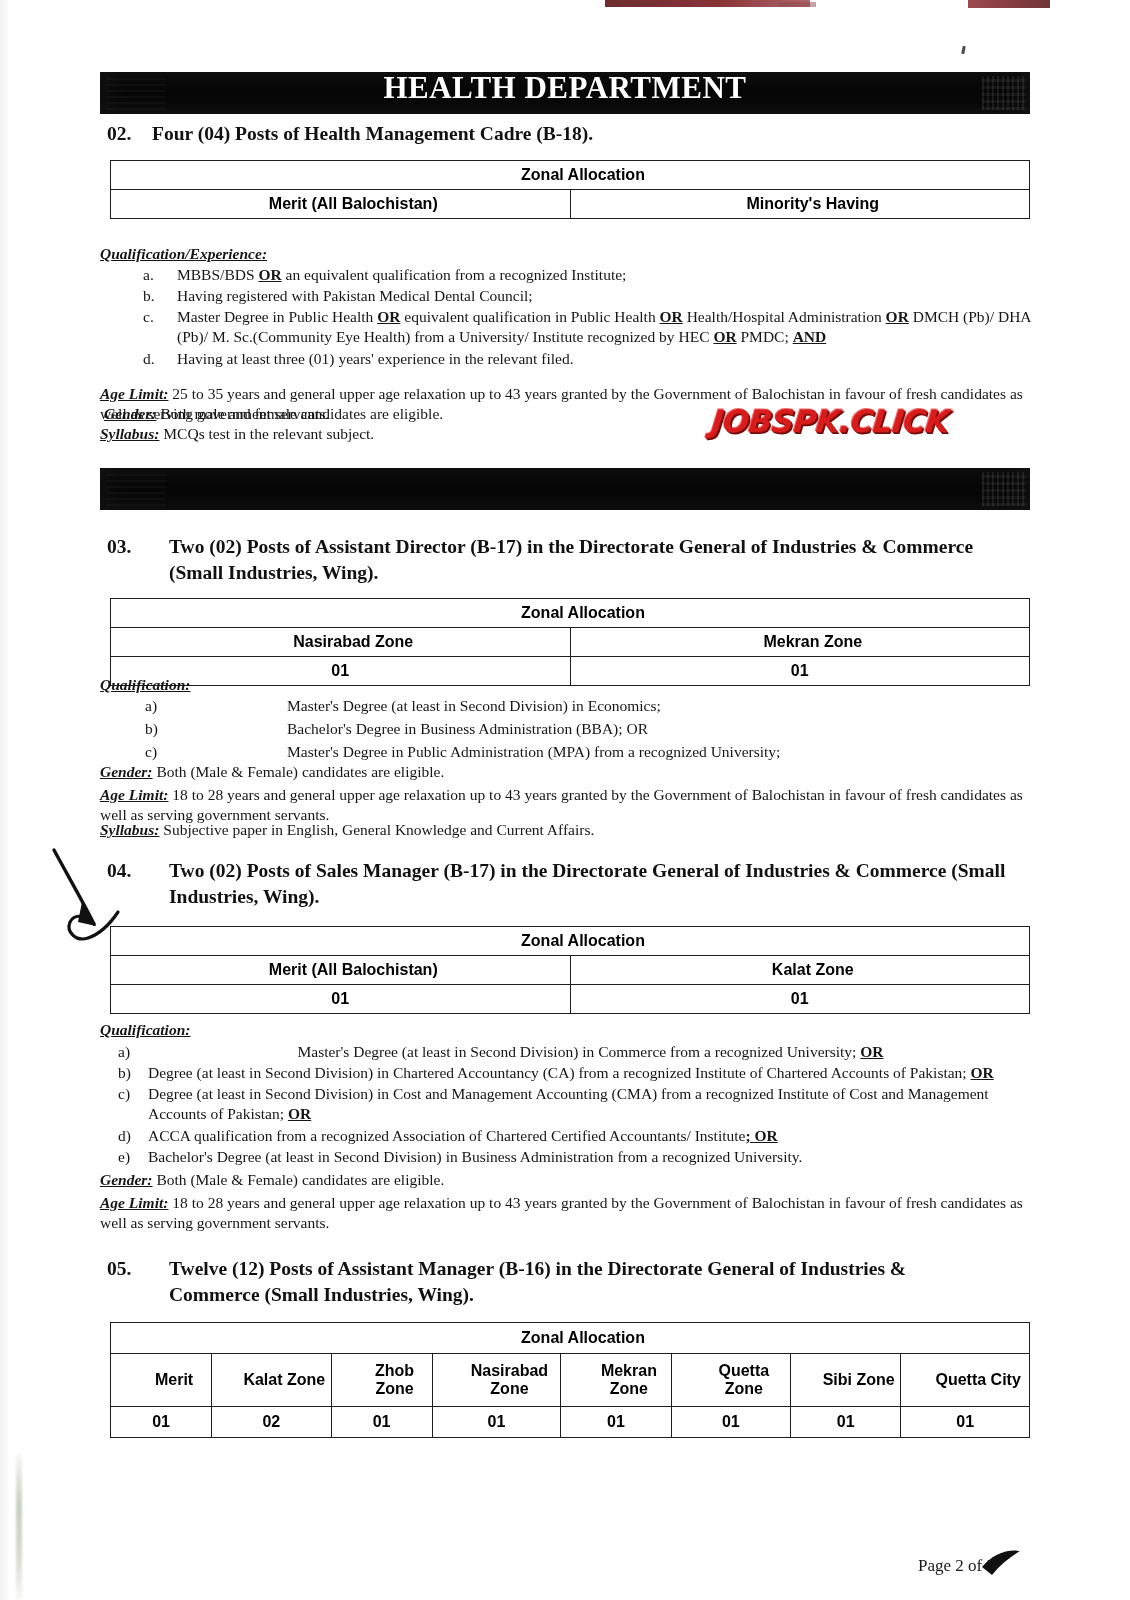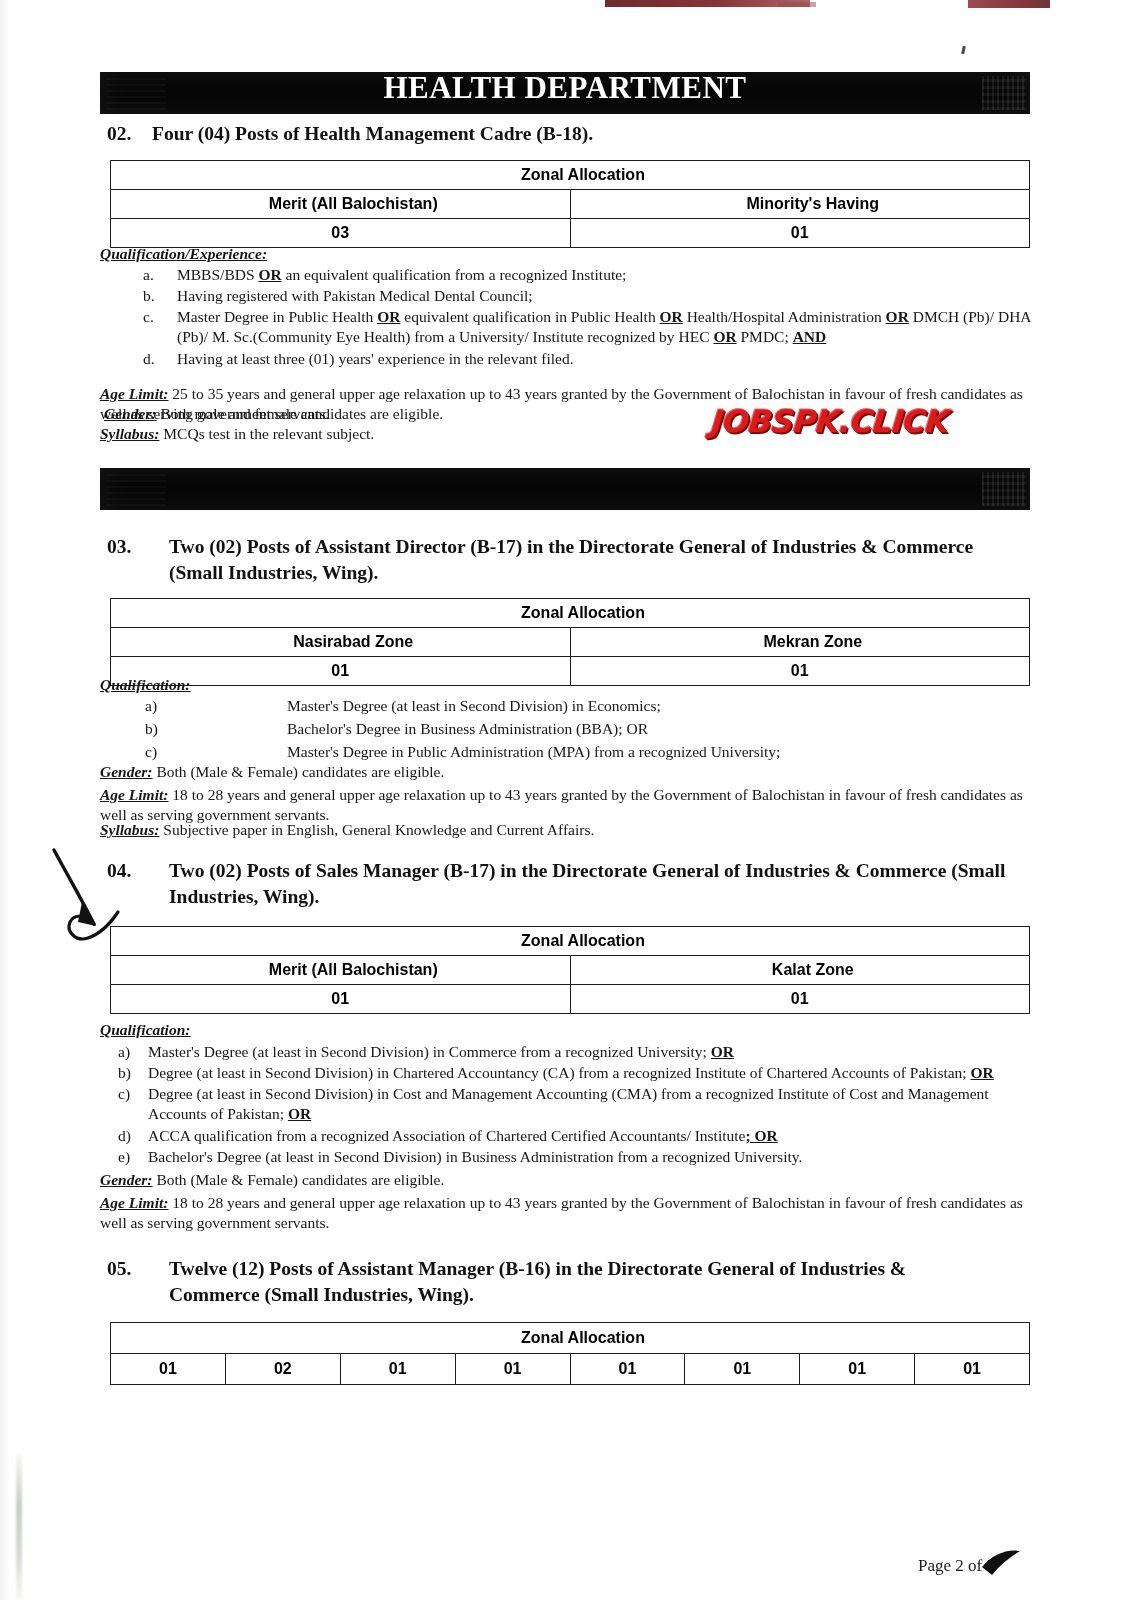--- a/index.html
+++ b/index.html
@@ -229,24 +229,20 @@
 
 <table class="alloc" style="left:110px; top:160px; width:920px;">
   <tbody>
       <tr>
     <td class="head" colspan="2" style="height:24px;">Zonal Allocation</td>
   </tr>
   <tr>
     <td class="head" style="width:50%; height:24px;">Merit (All Balochistan)</td>
     <td class="head" style="width:50%;">Minority's Having</td>
   </tr>
-  <tr>
-    <td class="num" style="height:24px;">03</td>
-    <td class="num">01</td>
-  </tr>
 </tbody>
   </table>
 
 <div class="qual-title" style="left:100px; top:245px;">Qualification/Experience:</div>
 
 <ul class="qlist" style="left:143px; top:265px; width:900px;">
   <li>
     <span class="mk">a.</span>
     <span class="tx" style="padding-left:34px;">MBBS/BDS <u class="s">OR</u> an equivalent qualification from a recognized Institute;</span>
   </li>
@@ -358,21 +354,21 @@
     <td class="num">01</td>
   </tr>
 </tbody>
   </table>
 
 <div class="qual-title" style="left:100px; top:1021px;">Qualification:</div>
 
 <ul class="qlist" style="left:118px; top:1042px; width:915px;">
   <li>
     <span class="mk">a)</span>
-    <span class="tx" style="padding-left:30px;">Master's Degree (at least in Second Division) in Commerce from a recognized University; <u class="s">OR</u></span>
+    <span class="tx" style="padding-left:30px;text-align:center;">Master's Degree (at least in Second Division) in Commerce from a recognized University; <u class="s">OR</u></span>
   </li>
   <li>
     <span class="mk">b)</span>
     <span class="tx" style="padding-left:30px;">Degree (at least in Second Division) in Chartered Accountancy (CA) from a recognized Institute of Chartered Accounts of Pakistan; <u class="s">OR</u></span>
   </li>
   <li>
     <span class="mk">c)</span>
     <span class="tx" style="padding-left:30px;">Degree (at least in Second Division) in Cost and Management Accounting (CMA) from a recognized Institute of Cost and Management Accounts of Pakistan; <u class="s">OR</u></span>
   </li>
   <li>
@@ -397,20 +393,30 @@
   <span class="num">05.</span>
   <span class="title" style="padding-left:62px;">Twelve (12) Posts of Assistant Manager (B-16) in the Directorate General of Industries &amp; Commerce (Small Industries, Wing).</span>
 </div>
 
 <table class="alloc" style="left:110px; top:1322px; width:920px;">
   <tbody>
       <tr>
     <td class="head" colspan="8" style="height:26px;">Zonal Allocation</td>
   </tr>
   <tr>
+    <td class="head" style="width:11%; height:48px;">Merit</td>
+    <td class="head" style="width:13%;">Kalat Zone</td>
+    <td class="head" style="width:11%;">Zhob Zone</td>
+    <td class="head" style="width:14%;">Nasirabad Zone</td>
+    <td class="head" style="width:12%;">Mekran Zone</td>
+    <td class="head" style="width:13%;">Quetta Zone</td>
+    <td class="head" style="width:12%;">Sibi Zone</td>
+    <td class="head" style="width:14%;">Quetta City</td>
+  </tr>
+  <tr>
     <td class="num" style="height:26px;">01</td>
     <td class="num">02</td>
     <td class="num">01</td>
     <td class="num">01</td>
     <td class="num">01</td>
     <td class="num">01</td>
     <td class="num">01</td>
     <td class="num">01</td>
   </tr>
 </tbody>

